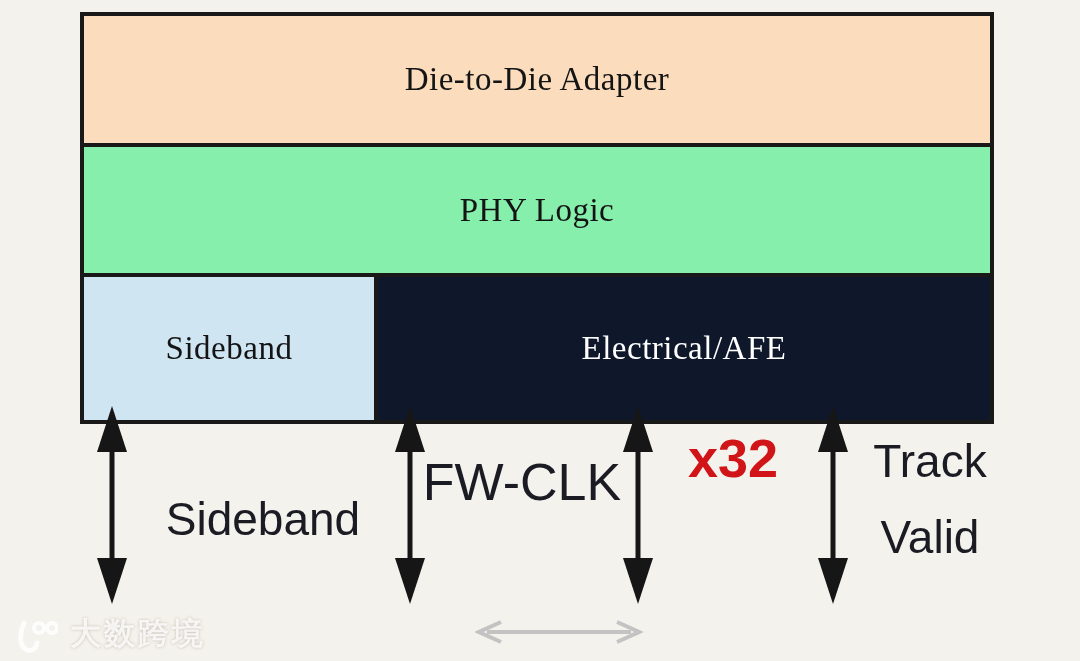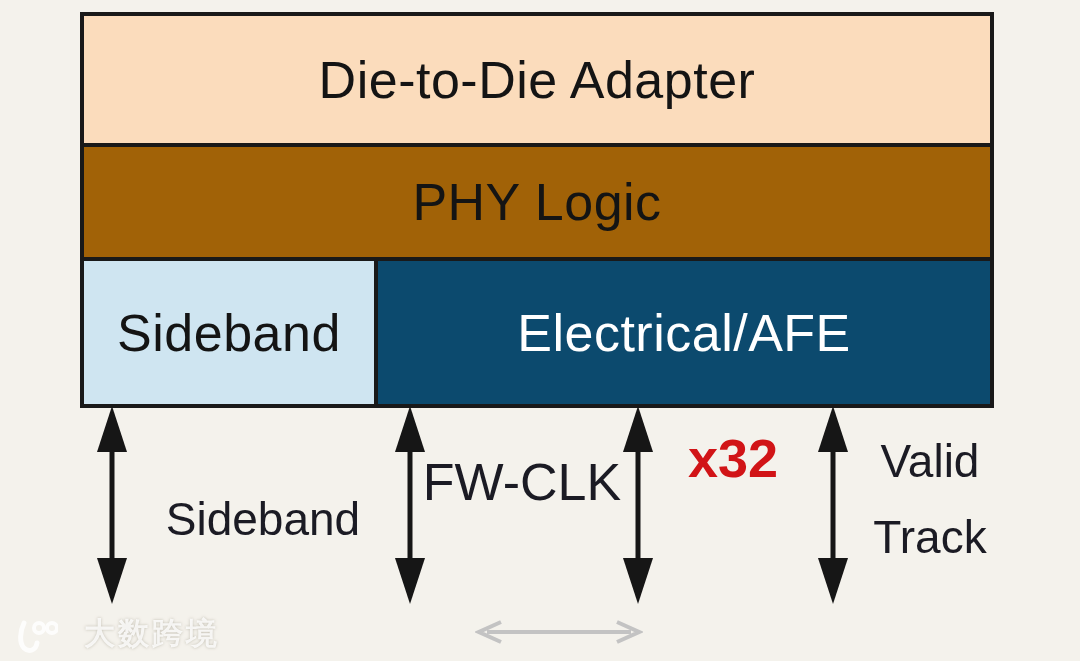--- a/index.html
+++ b/index.html
@@ -24,21 +24,21 @@
   }
   .row {
     box-sizing: border-box;
     border: 4px solid #191919;
     display: flex;
     align-items: center;
     justify-content: center;
   }
   .row + .row { margin-top: -4px; }
   .row-adapter { height: 135px; background: #fbdcbc; }
-  .row-phy     { height: 118px; background: #a16207; }
+  .row-phy     { height: 134px; background: #86efac; }
   .row-bottom  {
     height: 151px;
     padding: 0;
     border: none;
     display: flex;
     align-items: stretch;
   }
   .cell {
     box-sizing: border-box;
     border: 4px solid #191919;
@@ -46,27 +46,28 @@
     align-items: center;
     justify-content: center;
   }
   .cell-sideband {
     width: 298px;
     background: #cfe5f1;
   }
   .cell-electrical {
     flex: 1;
     margin-left: -4px;
-    background: #0c4a6e;
+    background: #0f172a;
   }
   .box-label {
-    font-size: 52px;
+    font-size: 33px;
     color: #141414;
     letter-spacing: 0.5px;
     white-space: nowrap;
+    font-family: Liberation Serif, serif;
   }
   .cell-electrical .box-label { color: #ffffff; }
 
   
   .varrow {
     position: absolute;
     top: 406px;
     width: 40px;
     height: 198px;
   }
@@ -104,21 +105,21 @@
     line-height: 76px;
   }
 
   
   .watermark {
     position: absolute;
     left: 12px;
     bottom: 6px;
     display: flex;
     align-items: flex-end;
-    gap: 26px;
+    gap: 12px;
     color: rgba(255, 255, 255, 0.82);
     text-shadow: 0 0 3px rgba(175, 170, 155, 0.75);
     font-weight: bold;
     font-size: 31px;
     letter-spacing: 3px;
     user-select: none;
   }
   .watermark svg { display: block; }
 </style>
 </head>
@@ -169,22 +170,22 @@
     <polyline points="26,2 4,12 26,22" fill="none" stroke="#c3c3c3" stroke-width="4"></polyline>
     <polyline points="142,2 164,12 142,22" fill="none" stroke="#c3c3c3" stroke-width="4"></polyline>
   </svg>
 
   <div class="ann ann-sideband">Sideband</div>
   <div class="ann ann-fwclk">FW-CLK</div>
   <div class="ann ann-mainband">
     <div>x32</div>
   </div>
   <div class="ann ann-valid">
+    <div>Track</div>
     <div>Valid</div>
-    <div>Track</div>
   </div>
 
   <div class="watermark">
     <svg width="46" height="36" viewBox="0 0 46 36">
       <path d="M12 4 C8 12, 7 24, 12 29 C17 34, 24 31, 25 24" fill="none" stroke="rgba(255,255,255,0.82)" stroke-width="5" stroke-linecap="round"></path>
       <circle cx="27" cy="9" r="5" fill="none" stroke="rgba(255,255,255,0.82)" stroke-width="4"></circle>
       <circle cx="40" cy="9" r="5" fill="none" stroke="rgba(255,255,255,0.82)" stroke-width="4"></circle>
     </svg>
     <span>大数跨境</span>
   </div>

